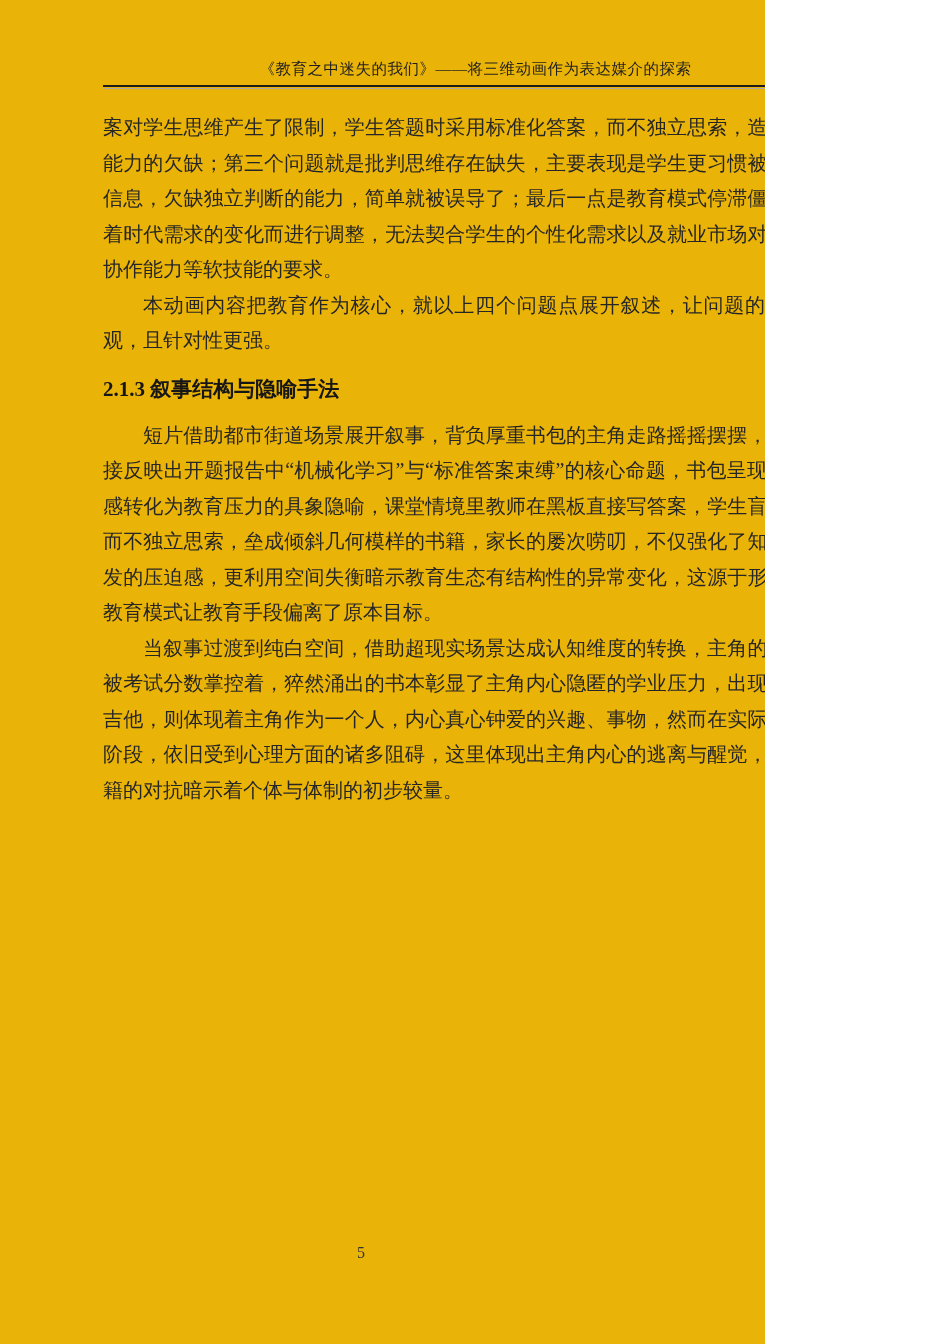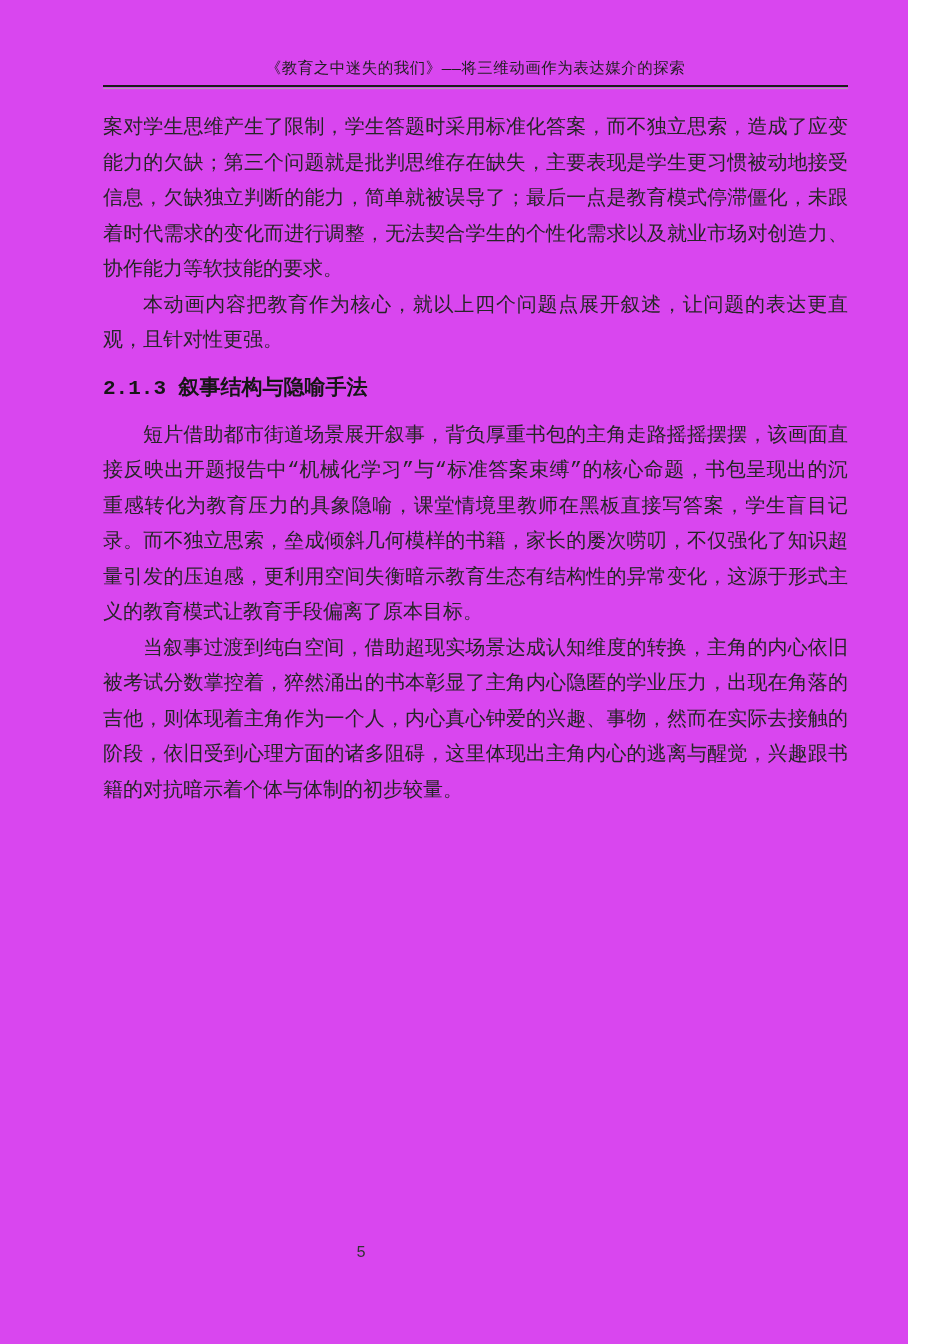--- a/index.html
+++ b/index.html
@@ -2,25 +2,25 @@
 <html><head>
 <meta charset="utf-8">
 <style>
   html, body {
     margin: 0;
     padding: 0;
     background: #ffffff;
   }
   .page {
     position: relative;
-    width: 908px;
+    width: 765px;
     height: 1344px;
-    background: #d946ef;
+    background: #eab308;
     overflow: hidden;
-    font-family: Liberation Mono, monospace;
+    font-family: Liberation Serif, serif;
     color: #262626;
   }
   .running-header {
     position: absolute;
     top: 58px;
     left: 103px;
     width: 745px;
     text-align: center;
     font-size: 15.5px;
     line-height: 22px;

